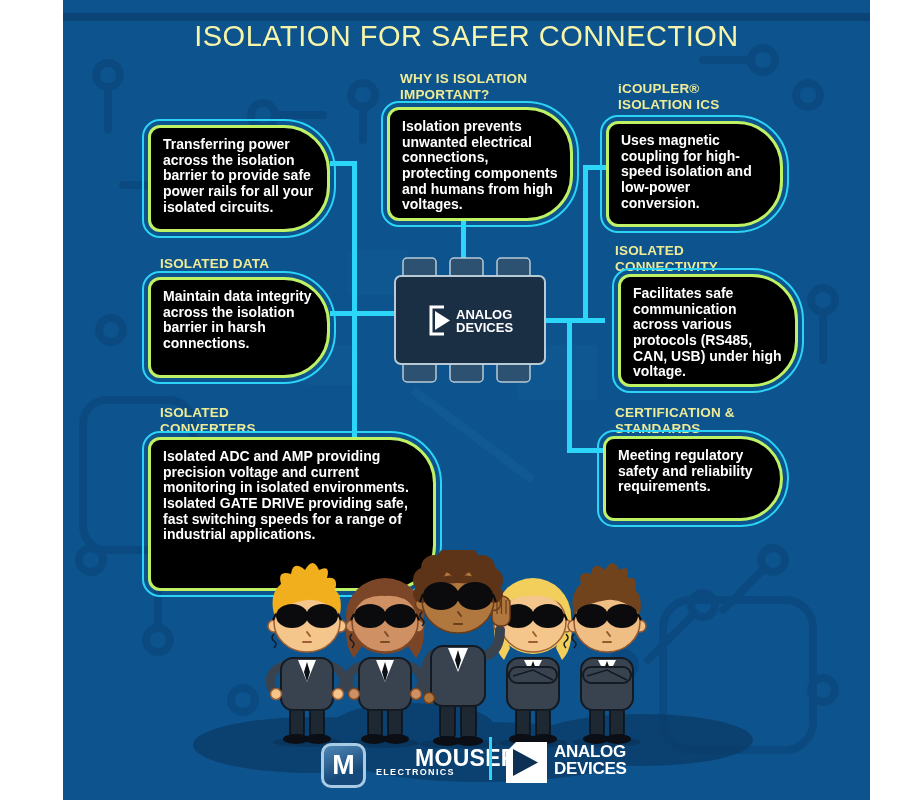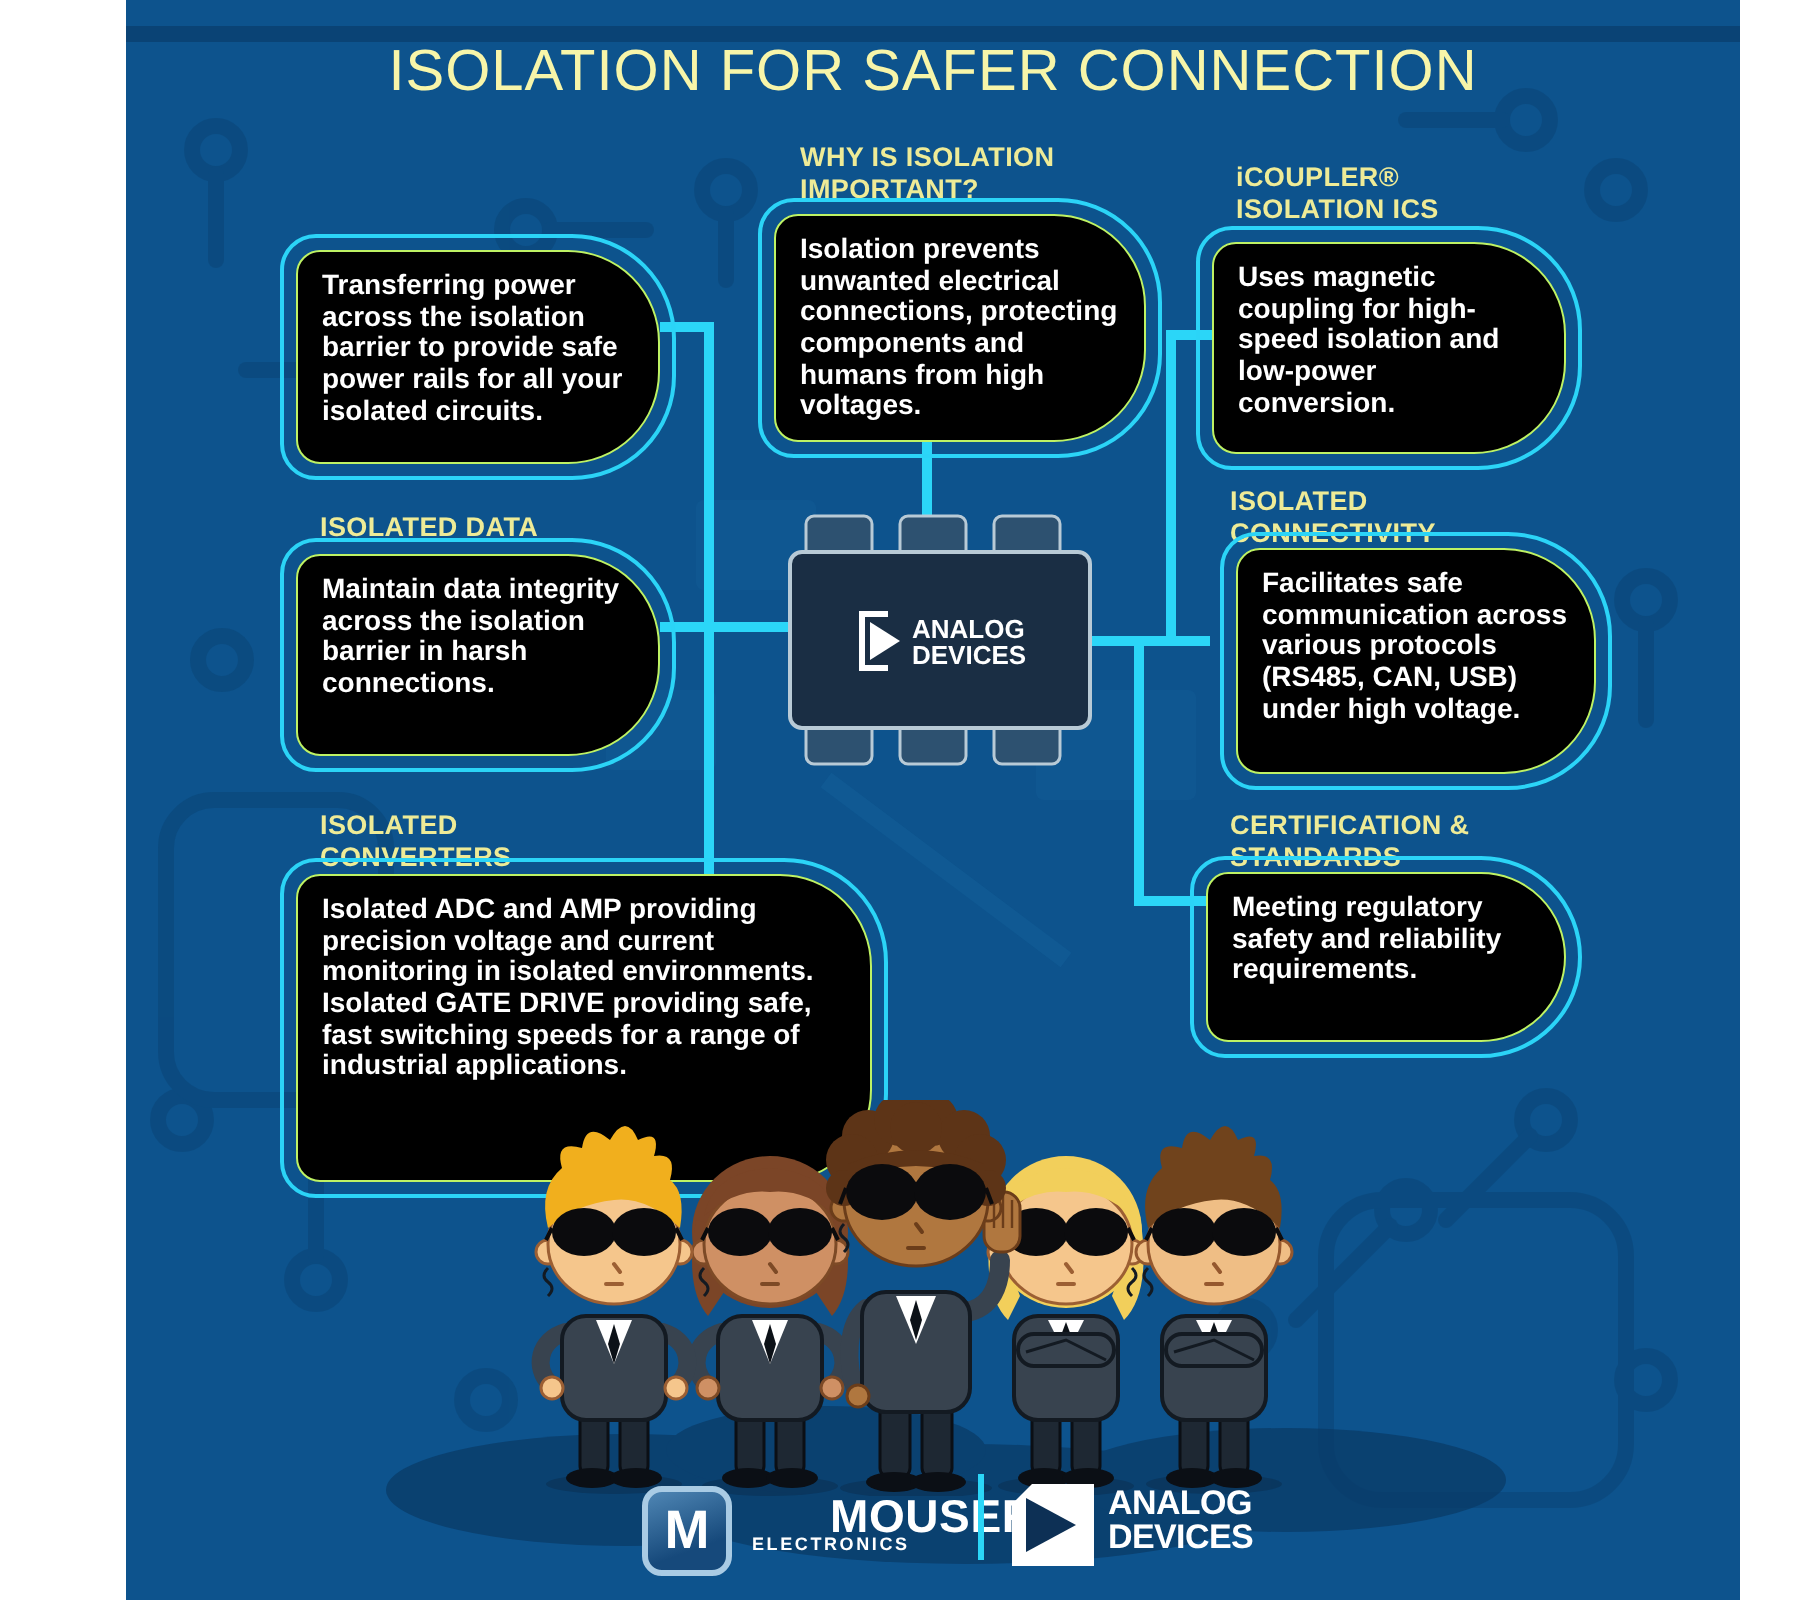--- a/index.html
+++ b/index.html
@@ -5,21 +5,21 @@
   html,body{margin:0;padding:0;background:#ffffff;}
   *{box-sizing:border-box;}
   .stage{position:relative;width:910px;height:800px;background:#ffffff;overflow:hidden;
          font-family:"Liberation Sans", sans-serif;}
   .canvas{position:absolute;left:63px;top:0;width:807px;height:800px;background:#0d538d;overflow:hidden;}
   .bg-layer{position:absolute;left:0;top:0;width:807px;height:800px;pointer-events:none;}
   .title{position:absolute;left:0;top:20px;width:807px;text-align:center;
          font-size:29px;font-weight:normal;letter-spacing:.5px;color:#f7f5a9;}
   .label{position:absolute;font-size:13.5px;font-weight:bold;line-height:1.2;
          letter-spacing:.2px;color:#eeeb97;}
-  .panel{position:absolute;background:#000;border:1px solid #bef264;
+  .panel{position:absolute;background:#000;border:3px solid #bef264;
          border-radius:12px 46px 46px 12px;padding:9px 12px;}
   .panel::before{content:"";position:absolute;inset:-9px;border:2px solid #2bd4f7;
          border-radius:18px 52px 52px 18px;pointer-events:none;}
   .panel-text{margin:0;color:#fff;font-size:14px;font-weight:bold;line-height:1.12;}
   .wire{position:absolute;background:#2bd6f8;}
   .chip-svg{position:absolute;left:327px;top:250px;}
   .agents-svg{position:absolute;left:175px;top:550px;}
   .footer{position:absolute;left:0;top:735px;width:807px;height:60px;}
   .mouser-badge{position:absolute;left:258px;top:8px;width:45px;height:45px;border-radius:10px;
       background:linear-gradient(160deg,#4f86b4 0%,#16497b 70%);border:3px solid #a9cbe4;

